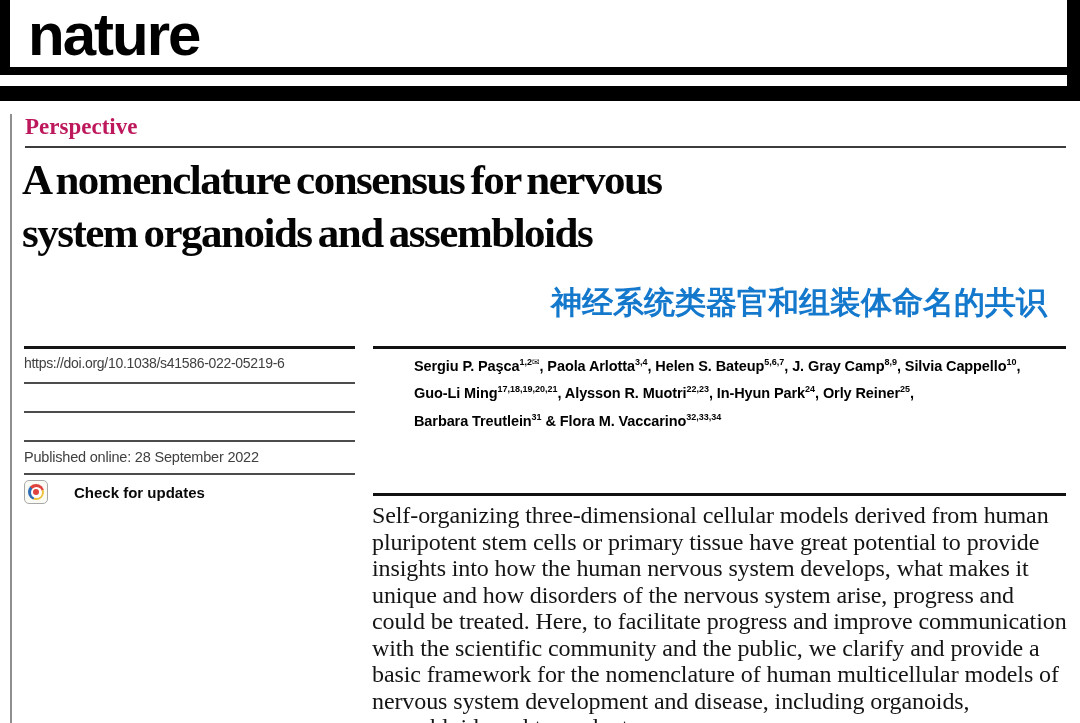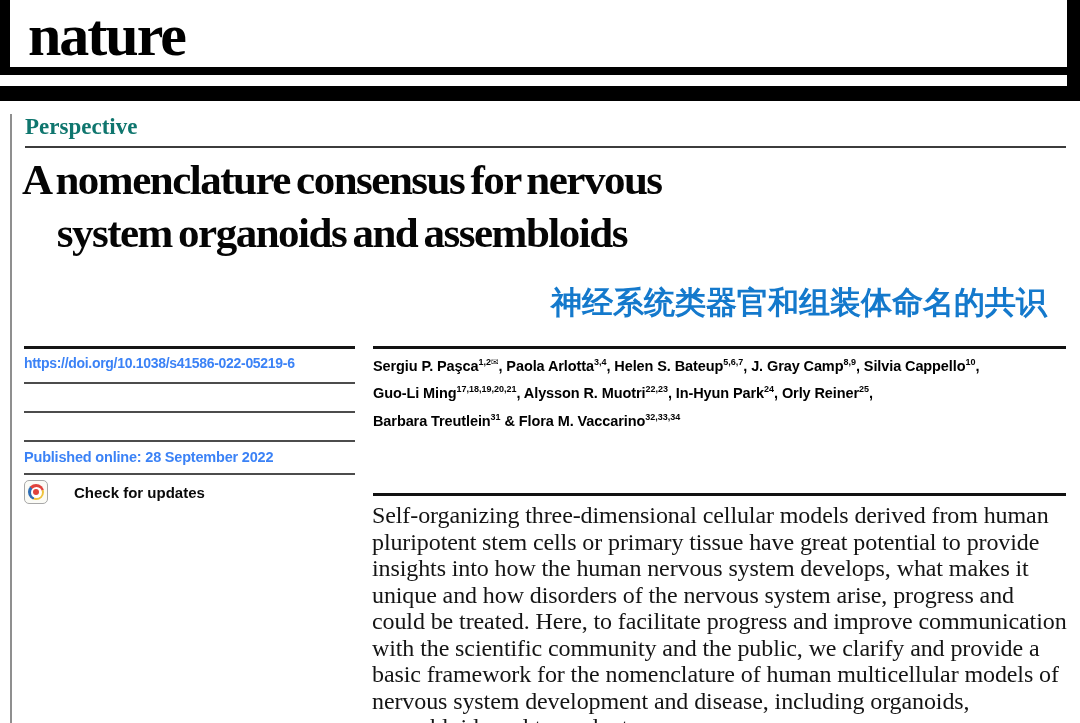--- a/index.html
+++ b/index.html
@@ -6,71 +6,71 @@
   html,body { background:#ffffff; }
   .page {
     position:relative; width:1080px; height:723px; background:#ffffff;
     overflow:hidden; font-family:"Liberation Sans","DejaVu Sans",sans-serif;
   }
   
   .mast-left-bar  { position:absolute; left:0; top:0; width:10px; height:73px; background:#000; }
   .mast-right-bar { position:absolute; left:1067px; top:0; width:13px; height:101px; background:#000; }
   .logo {
     position:absolute; left:28px; top:0px;
-    font-family:Liberation Serif, serif;
+    font-family:Liberation Sans, sans-serif;
     font-weight:bold; font-size:60px; letter-spacing:-2px; color:#000; line-height:70px;
   }
   .mast-rule-1 { position:absolute; left:0; top:67px; width:1080px; height:8px;  background:#000; }
   .mast-rule-2 { position:absolute; left:0; top:86px; width:1080px; height:15px; background:#000; }
   
   .left-vline { position:absolute; left:10px; top:114px; width:2px; height:609px; background:#8f8f8f; }
   .kicker {
     position:absolute; left:25px; top:114px;
     font-family:"Liberation Serif","DejaVu Serif",serif;
-    font-weight:bold; font-size:23px; color:#0f766e;
+    font-weight:bold; font-size:23px; color:#be185d;
   }
   .kicker-rule { position:absolute; left:25px; top:146px; width:1041px; height:2px; background:#3c3c3c; }
   .title {
     position:absolute; left:22px; top:153px;
     font-family:"Liberation Serif","DejaVu Serif",serif;
     font-weight:bold; font-size:43px; line-height:53px;
-    letter-spacing:-1.5px; word-spacing:-3px; color:#050505;text-align:center;
+    letter-spacing:-1.5px; word-spacing:-3px; color:#050505;
   }
   .subtitle-zh {
     position:absolute; right:33px; top:283px;
     font-family:"DejaVu Sans","Liberation Sans",sans-serif;
     font-weight:bold; font-size:31px; line-height:38px; color:#1479cc;
   }
   
   .rule-l { position:absolute; left:24px; width:331px; height:2px; background:#4c4c4c; }
   .rule-l.top { height:3px; background:#161616; }
   .meta-text {
     position:absolute; left:24px; width:331px;
-    font-weight:bold; font-size:14.5px; color:#3b82f6; letter-spacing:-0.2px;
+    font-weight:normal; font-size:14.5px; color:#404040; letter-spacing:-0.2px;
   }
   .doi { font-size:14px; letter-spacing:-0.3px; }
   .check-row { position:absolute; left:24px; top:480px; display:flex; align-items:center; gap:26px; }
   .cm-box {
     width:24px; height:24px; border:1.5px solid #a8a8a8; border-radius:5px;
     background:#fbfbf6; display:flex; align-items:center; justify-content:center;
   }
   .cm-circle {
     position:relative; width:16px; height:16px; border-radius:50%;
     background:conic-gradient(from 200deg,#2e6db4 0 115deg,#e0433c 115deg 235deg,#efc23b 235deg 360deg);
   }
   .cm-circle .cm-white { position:absolute; inset:2.5px; border-radius:50%; background:#fff; }
   .cm-circle .cm-dot   { position:absolute; inset:5px;   border-radius:50%; background:#e0433c; }
   .check-label { font-weight:bold; font-size:15px; color:#0a0a0a; }
   
   .rule-r { position:absolute; left:373px; width:693px; height:3px; background:#111; }
   .authors {
     position:absolute; left:373px; top:351px; width:700px;
     font-weight:bold; font-size:14.5px; line-height:23.5px; color:#000; letter-spacing:-0.1px;
   }
-  .authors .aline { display:block; white-space:nowrap; }
+  .authors .aline { display:block; white-space:nowrap;margin-left:41px; }
   .authors sup { font-size:9px; font-weight:bold; letter-spacing:0; }
   .abstract {
     position:absolute; left:372px; top:502px; width:700px;
     font-family:"Liberation Serif","DejaVu Serif",serif;
     font-weight:500; font-size:24px; line-height:26.5px; color:#141414; letter-spacing:-0.1px;
   }
 </style>
 </head>
 <body>
 

